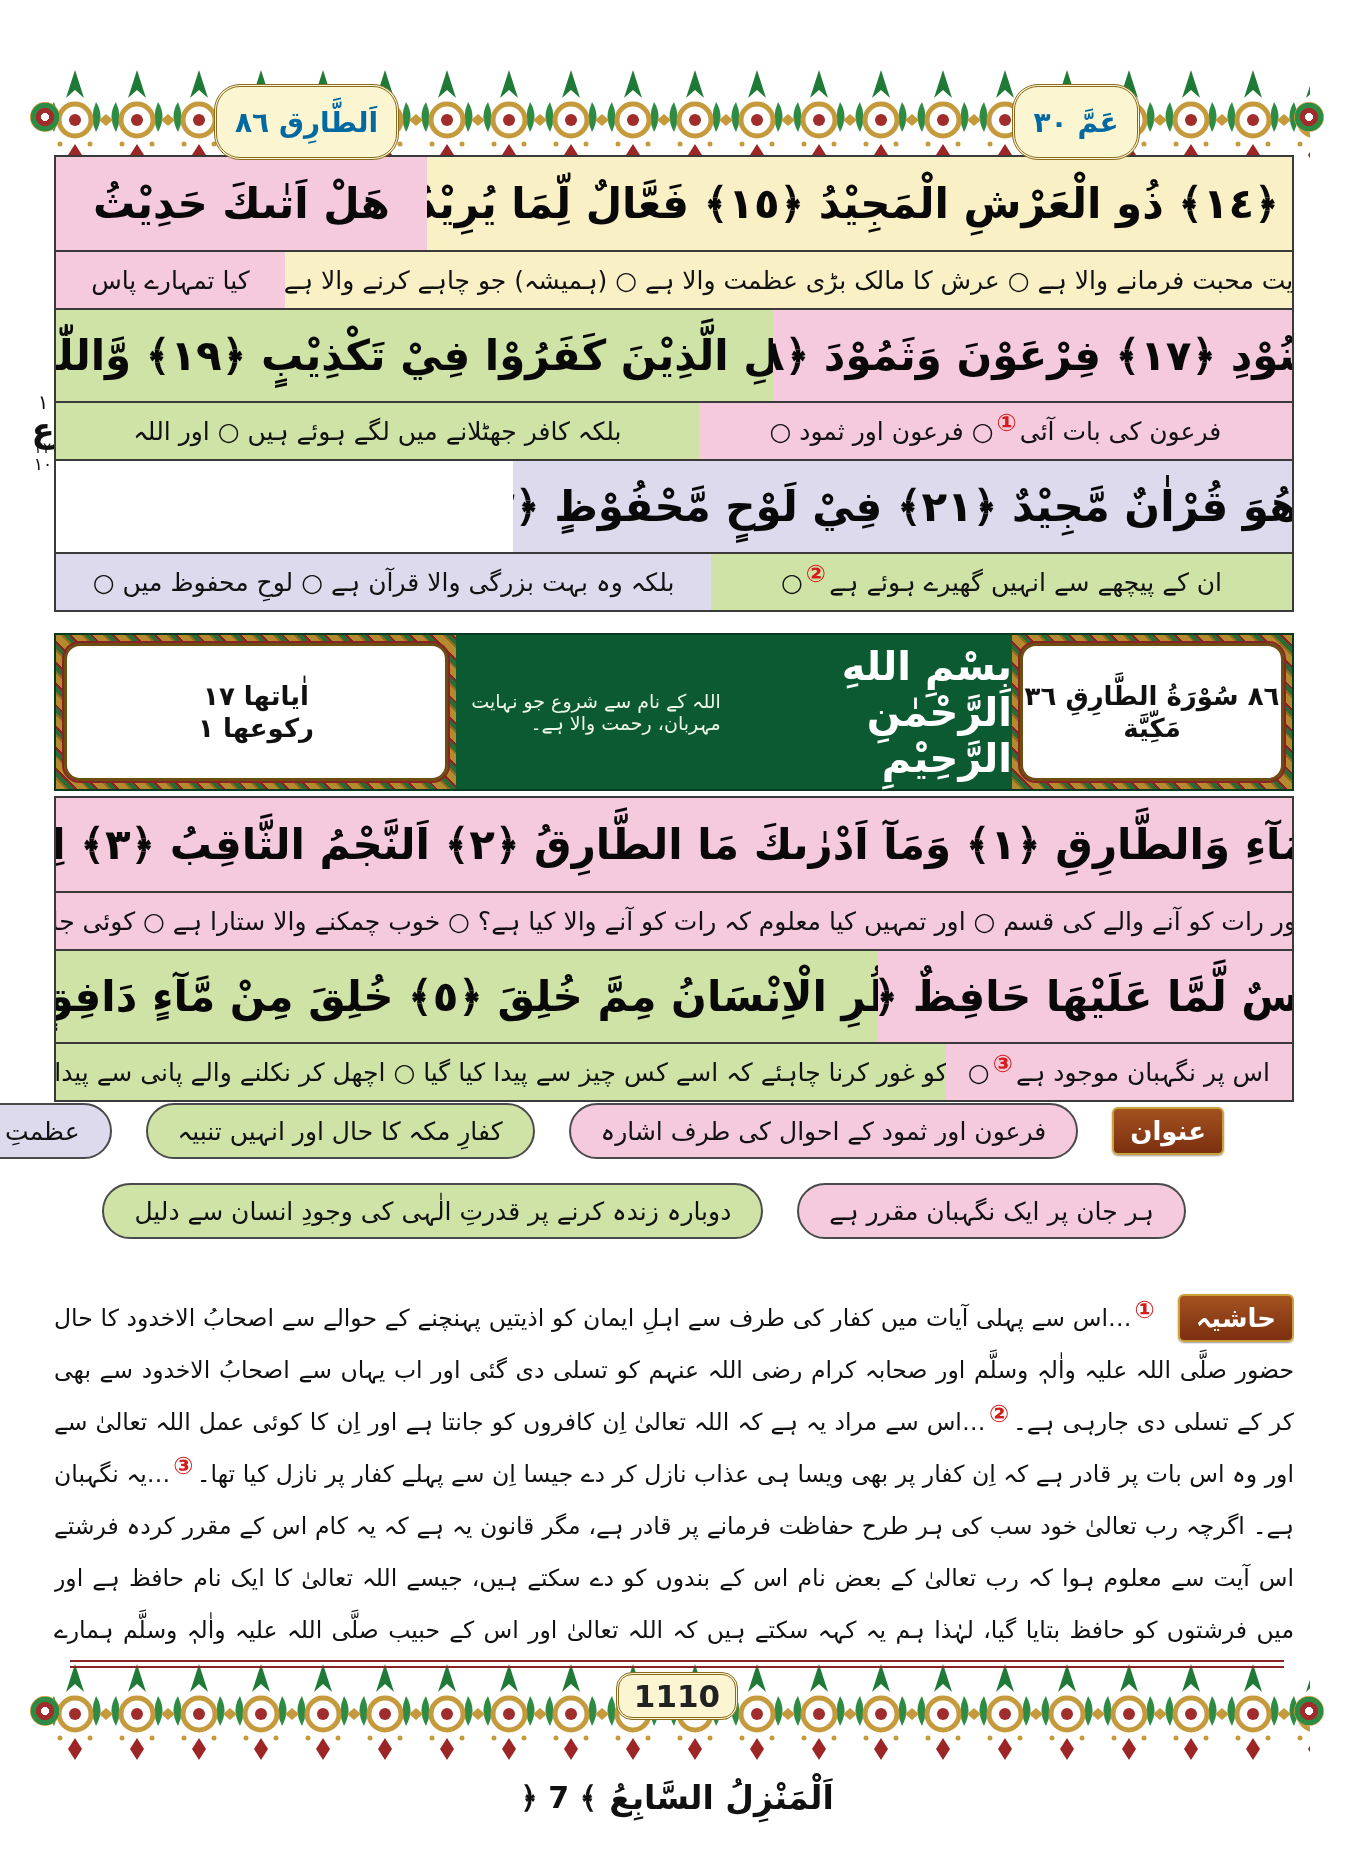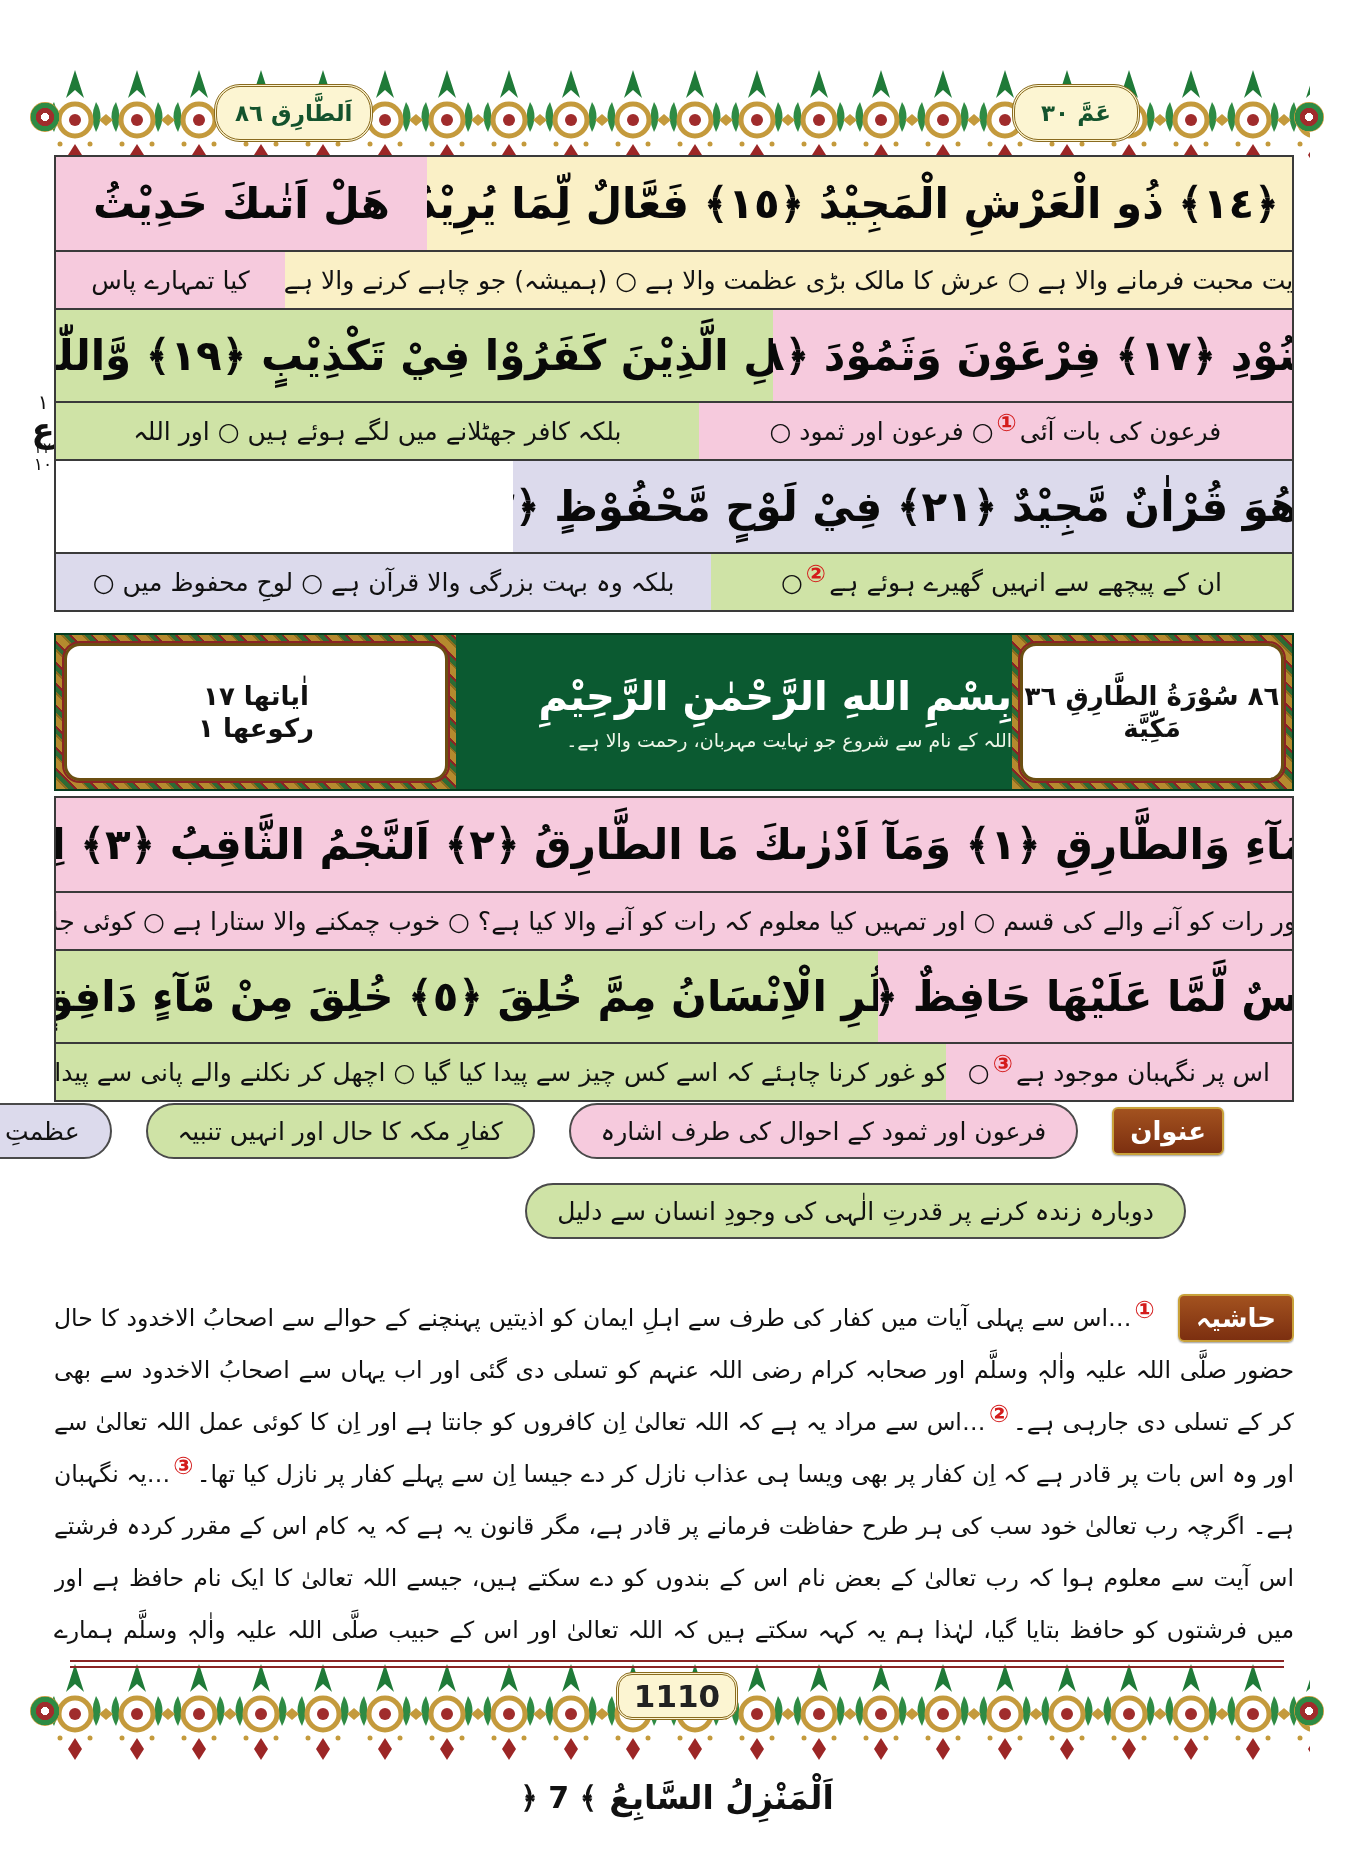--- a/index.html
+++ b/index.html
@@ -11,24 +11,24 @@
   .band-top { top:68px; }
   .band-bottom { top:1662px; }
   .band svg { display:block; width:100%; height:100px; }
   .rule { position:absolute; left:26px; right:26px; height:8px; border-top:2px solid #8a2424; border-bottom:2px solid #8a2424; }
   .band-top .rule { bottom:-4px; }
   .band-bottom .rule { top:-2px; }
   .medal { position:absolute; width:30px; height:30px; border-radius:50%; top:34px;
            background:radial-gradient(circle,#ffffff 0 18%, #a02c2c 20% 42%, #2e8b44 44% 66%, #c49a3c 68% 100%); }
   .medal.left { left:-14px; } .medal.right { right:-14px; }
 
-  .cartouche { position:absolute; top:16px; height:58px; min-width:128px; padding:4px 18px;
+  .cartouche { position:absolute; top:16px; height:76px; min-width:128px; padding:4px 18px;
        background:#fcf5d2; border:3px double #8a6b1f; border-radius:26px;
        display:flex; align-items:center; justify-content:center;
-       font-size:23px; font-weight:bold; color:#14532d; z-index:3; }
+       font-size:28px; font-weight:bold; color:#0369a1; z-index:3; }
   .cartouche.right-pos { left:170px; }   
   .cartouche.left-pos  { right:170px; }
 
   
   .vgroup { position:absolute; left:54px; right:60px; border:2px solid #3a3a3a; }
   .vgroup-1 { top:155px; }
   .vgroup-2 { top:796px; }
   .vrow { display:flex; direction:rtl; }
   .vrow + .vrow { border-top:2px solid #3a3a3a; }
   .vrow.ar { height:93px; }
@@ -53,21 +53,21 @@
   .surah-box { position:absolute; left:54px; right:60px; top:633px; height:158px;
        background:#0b5a31; border:2px solid #06391e; display:flex; direction:rtl; }
   .panel { padding:8px; height:100%; display:flex; align-items:center; justify-content:center;
        background:repeating-linear-gradient(45deg,#b58a2e 0 7px,#8a6d1f 7px 9px,#2e6b34 9px 13px,#8a2424 13px 15px); }
   .panel.p-right { width:280px; }
   .panel.p-left  { width:400px; }
   .wcart { background:#ffffff; border:3px solid #6b4f12; outline:2px solid #8a2424; border-radius:16px;
        width:100%; height:100%; display:flex; flex-direction:column; align-items:center; justify-content:center;
        color:#111; text-align:center; }
   .wcart .big { font-size:26px; font-weight:bold; line-height:1.25; }
-  .center-bism { flex:1; display:flex; flex-direction:column; align-items:flex-start; justify-content:center; gap:10px; }
+  .center-bism { flex:1; display:flex; flex-direction:row; align-items:center; justify-content:center; gap:10px; }
   .bism { color:#ffffff; font-size:40px; font-weight:bold; }
   .bism-ur { color:#eef7e9; font-size:19px; }
 
   
   .topics-row { position:absolute; display:flex; direction:rtl; align-items:center; gap:34px; }
   .row1 { top:1103px; right:130px; left:120px; }
   .row2 { top:1183px; right:168px; left:120px; }
   .tag-box { background:linear-gradient(#a3521f,#7c2f10); border:2px solid #c9a23a; border-radius:6px;
        color:#fff; font-size:26px; font-weight:bold; padding:4px 16px; height:48px;
        display:flex; align-items:center; justify-content:center; box-shadow:0 1px 2px rgba(0,0,0,.4); }
@@ -233,20 +233,21 @@
   </div>
 
   <div class="topics-row row1">
     <div class="tag-box">عنوان</div>
     <div class="pill bg-pink">فرعون اور ثمود کے احوال کی طرف اشارہ</div>
     <div class="pill bg-green">کفارِ مکہ کا حال اور انہیں تنبیہ</div>
     <div class="pill bg-lav">عظمتِ قرآن</div>
   </div>
 
   <div class="topics-row row2">
+    <div class="pill bg-pink">ہر جان پر ایک نگہبان مقرر ہے</div>
     <div class="pill bg-green">دوبارہ زندہ کرنے پر قدرتِ الٰہی کی وجودِ انسان سے دلیل</div>
   </div>
 
   <div class="footnotes">
     <div class="fline">
       <span class="tag-box hashiya-box">حاشیہ</span>
       <span class="fnm">①</span><span>…اس سے پہلی آیات میں کفار کی طرف سے اہلِ ایمان کو اذیتیں پہنچنے کے حوالے سے اصحابُ الاخدود کا حال بیان کر کے</span>
     </div>
     <div class="fline"><span>حضور صلَّی اللہ علیہ واٰلہٖ وسلَّم اور صحابہ کرام رضی اللہ عنہم کو تسلی دی گئی اور اب یہاں سے اصحابُ الاخدود سے بھی پہلے کے کفار کا حال بیان</span></div>
     <div class="fline">

